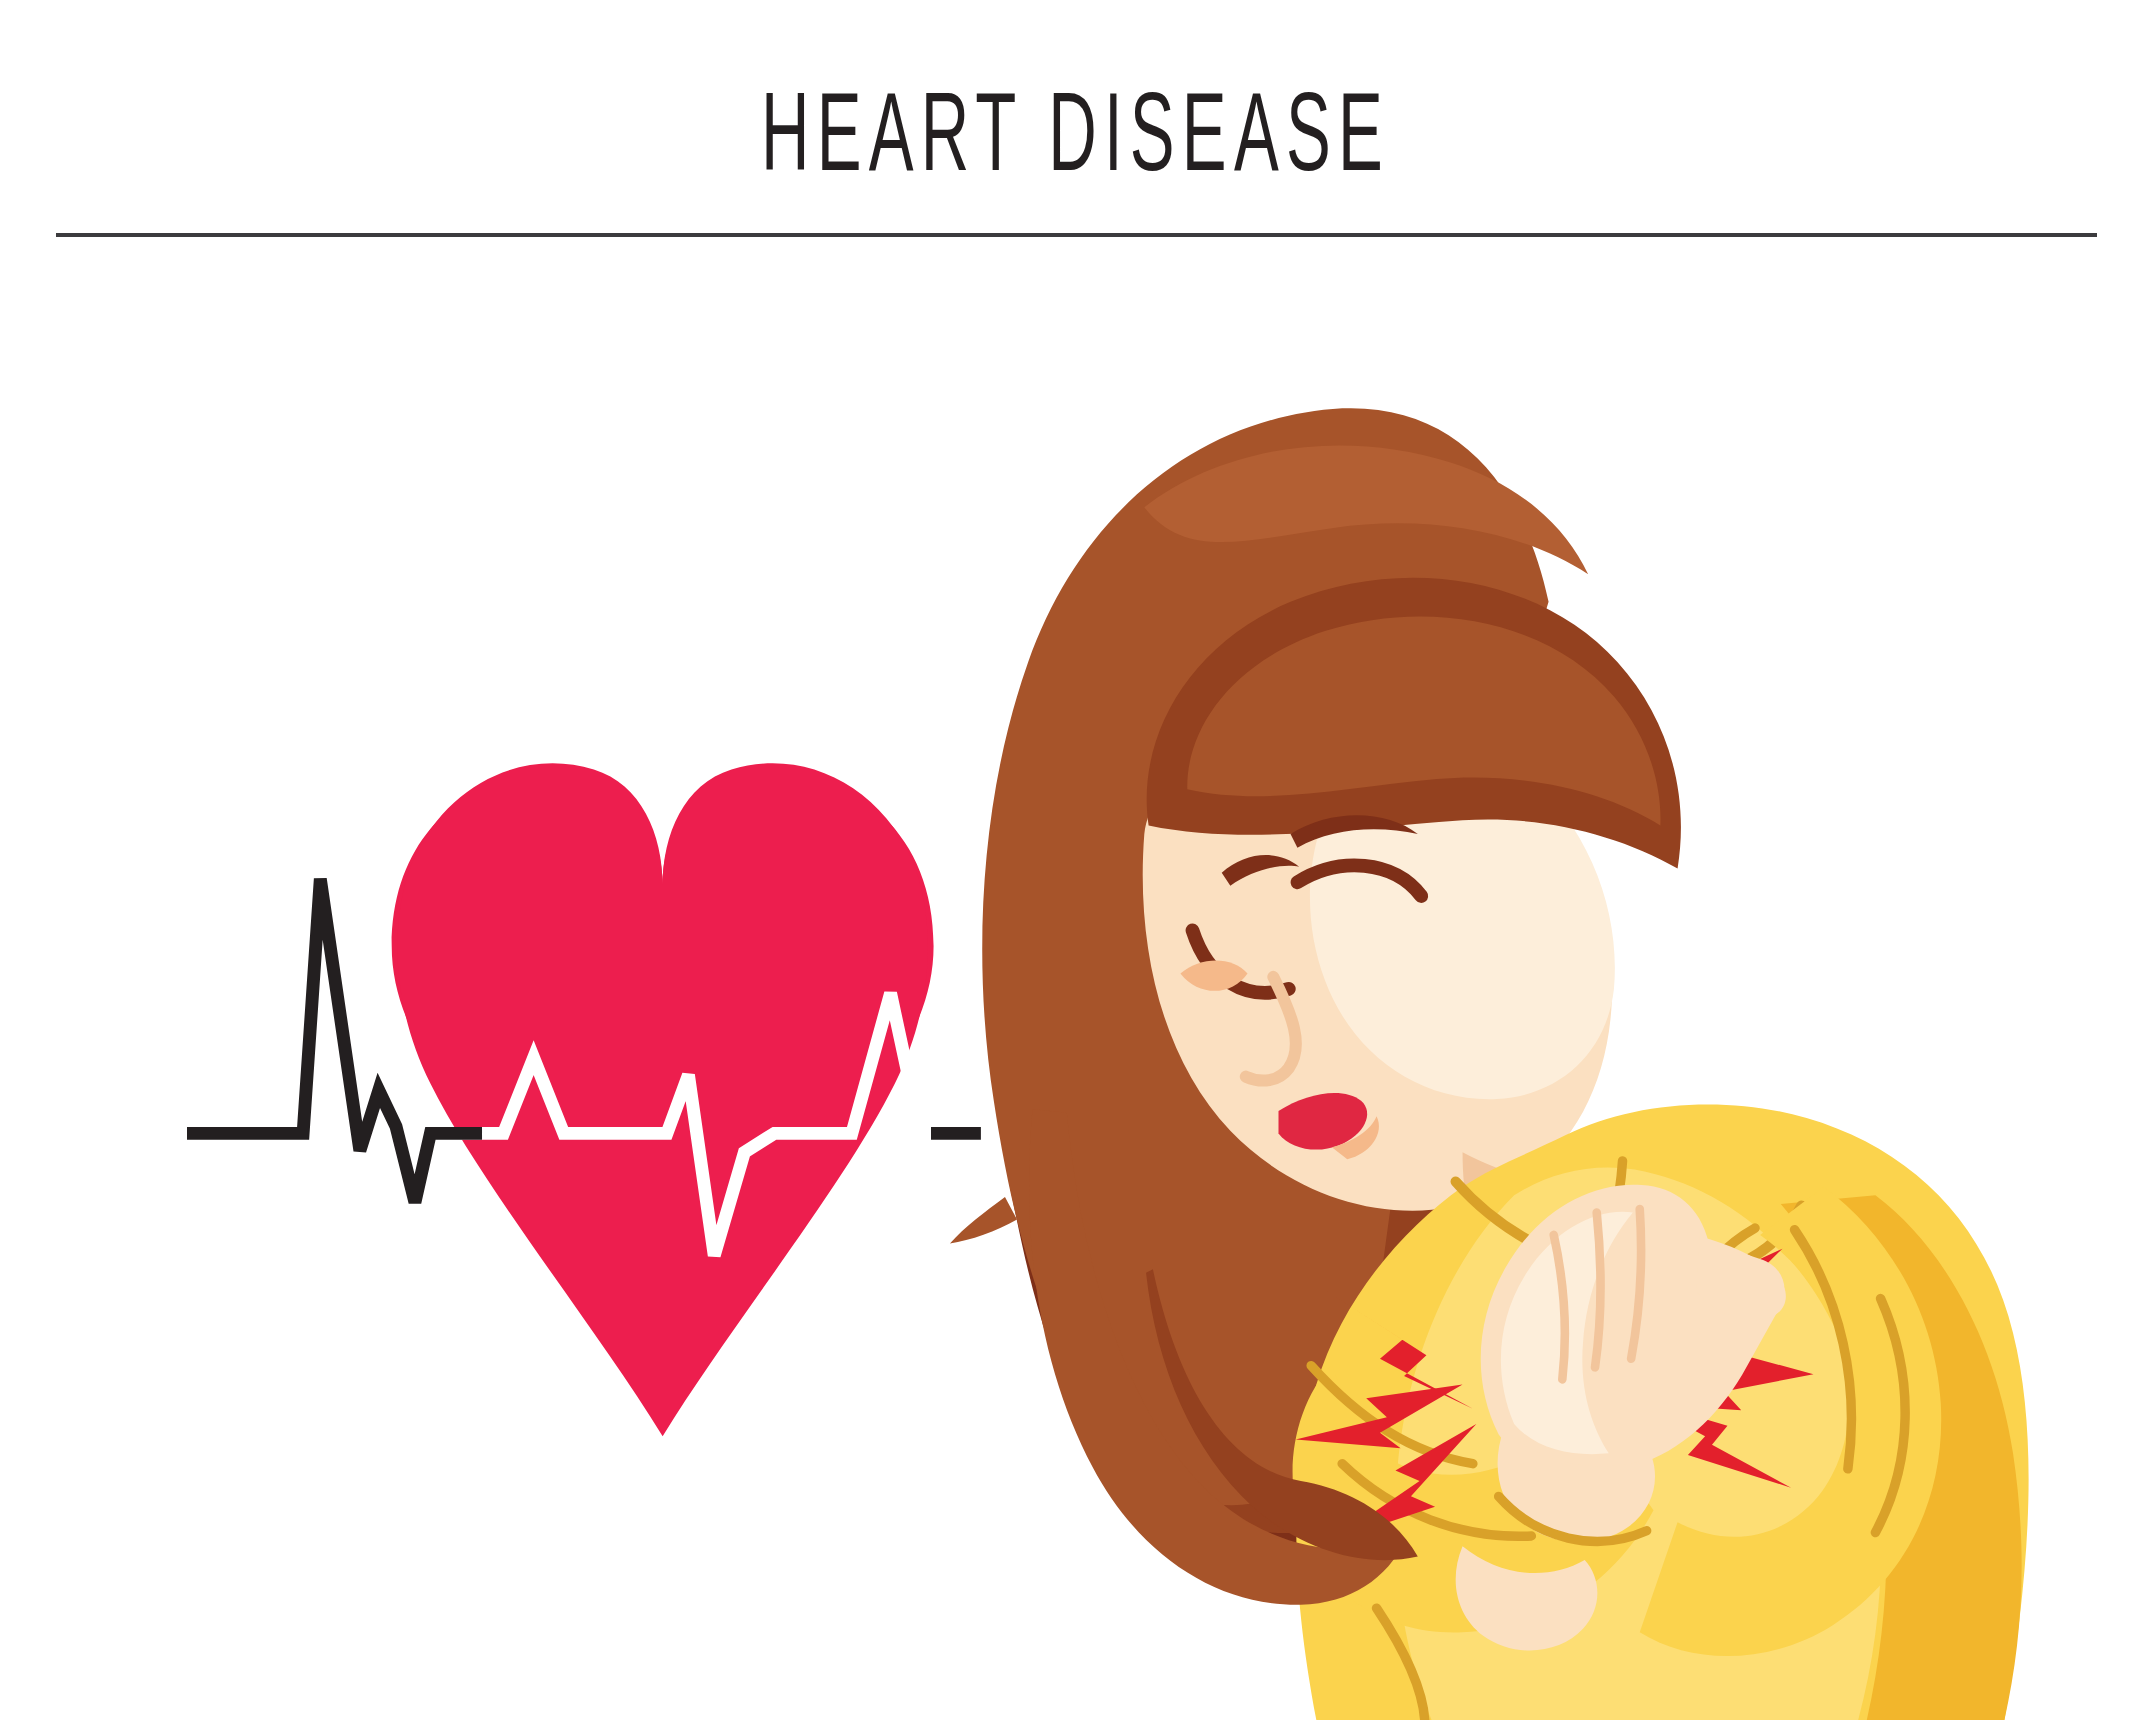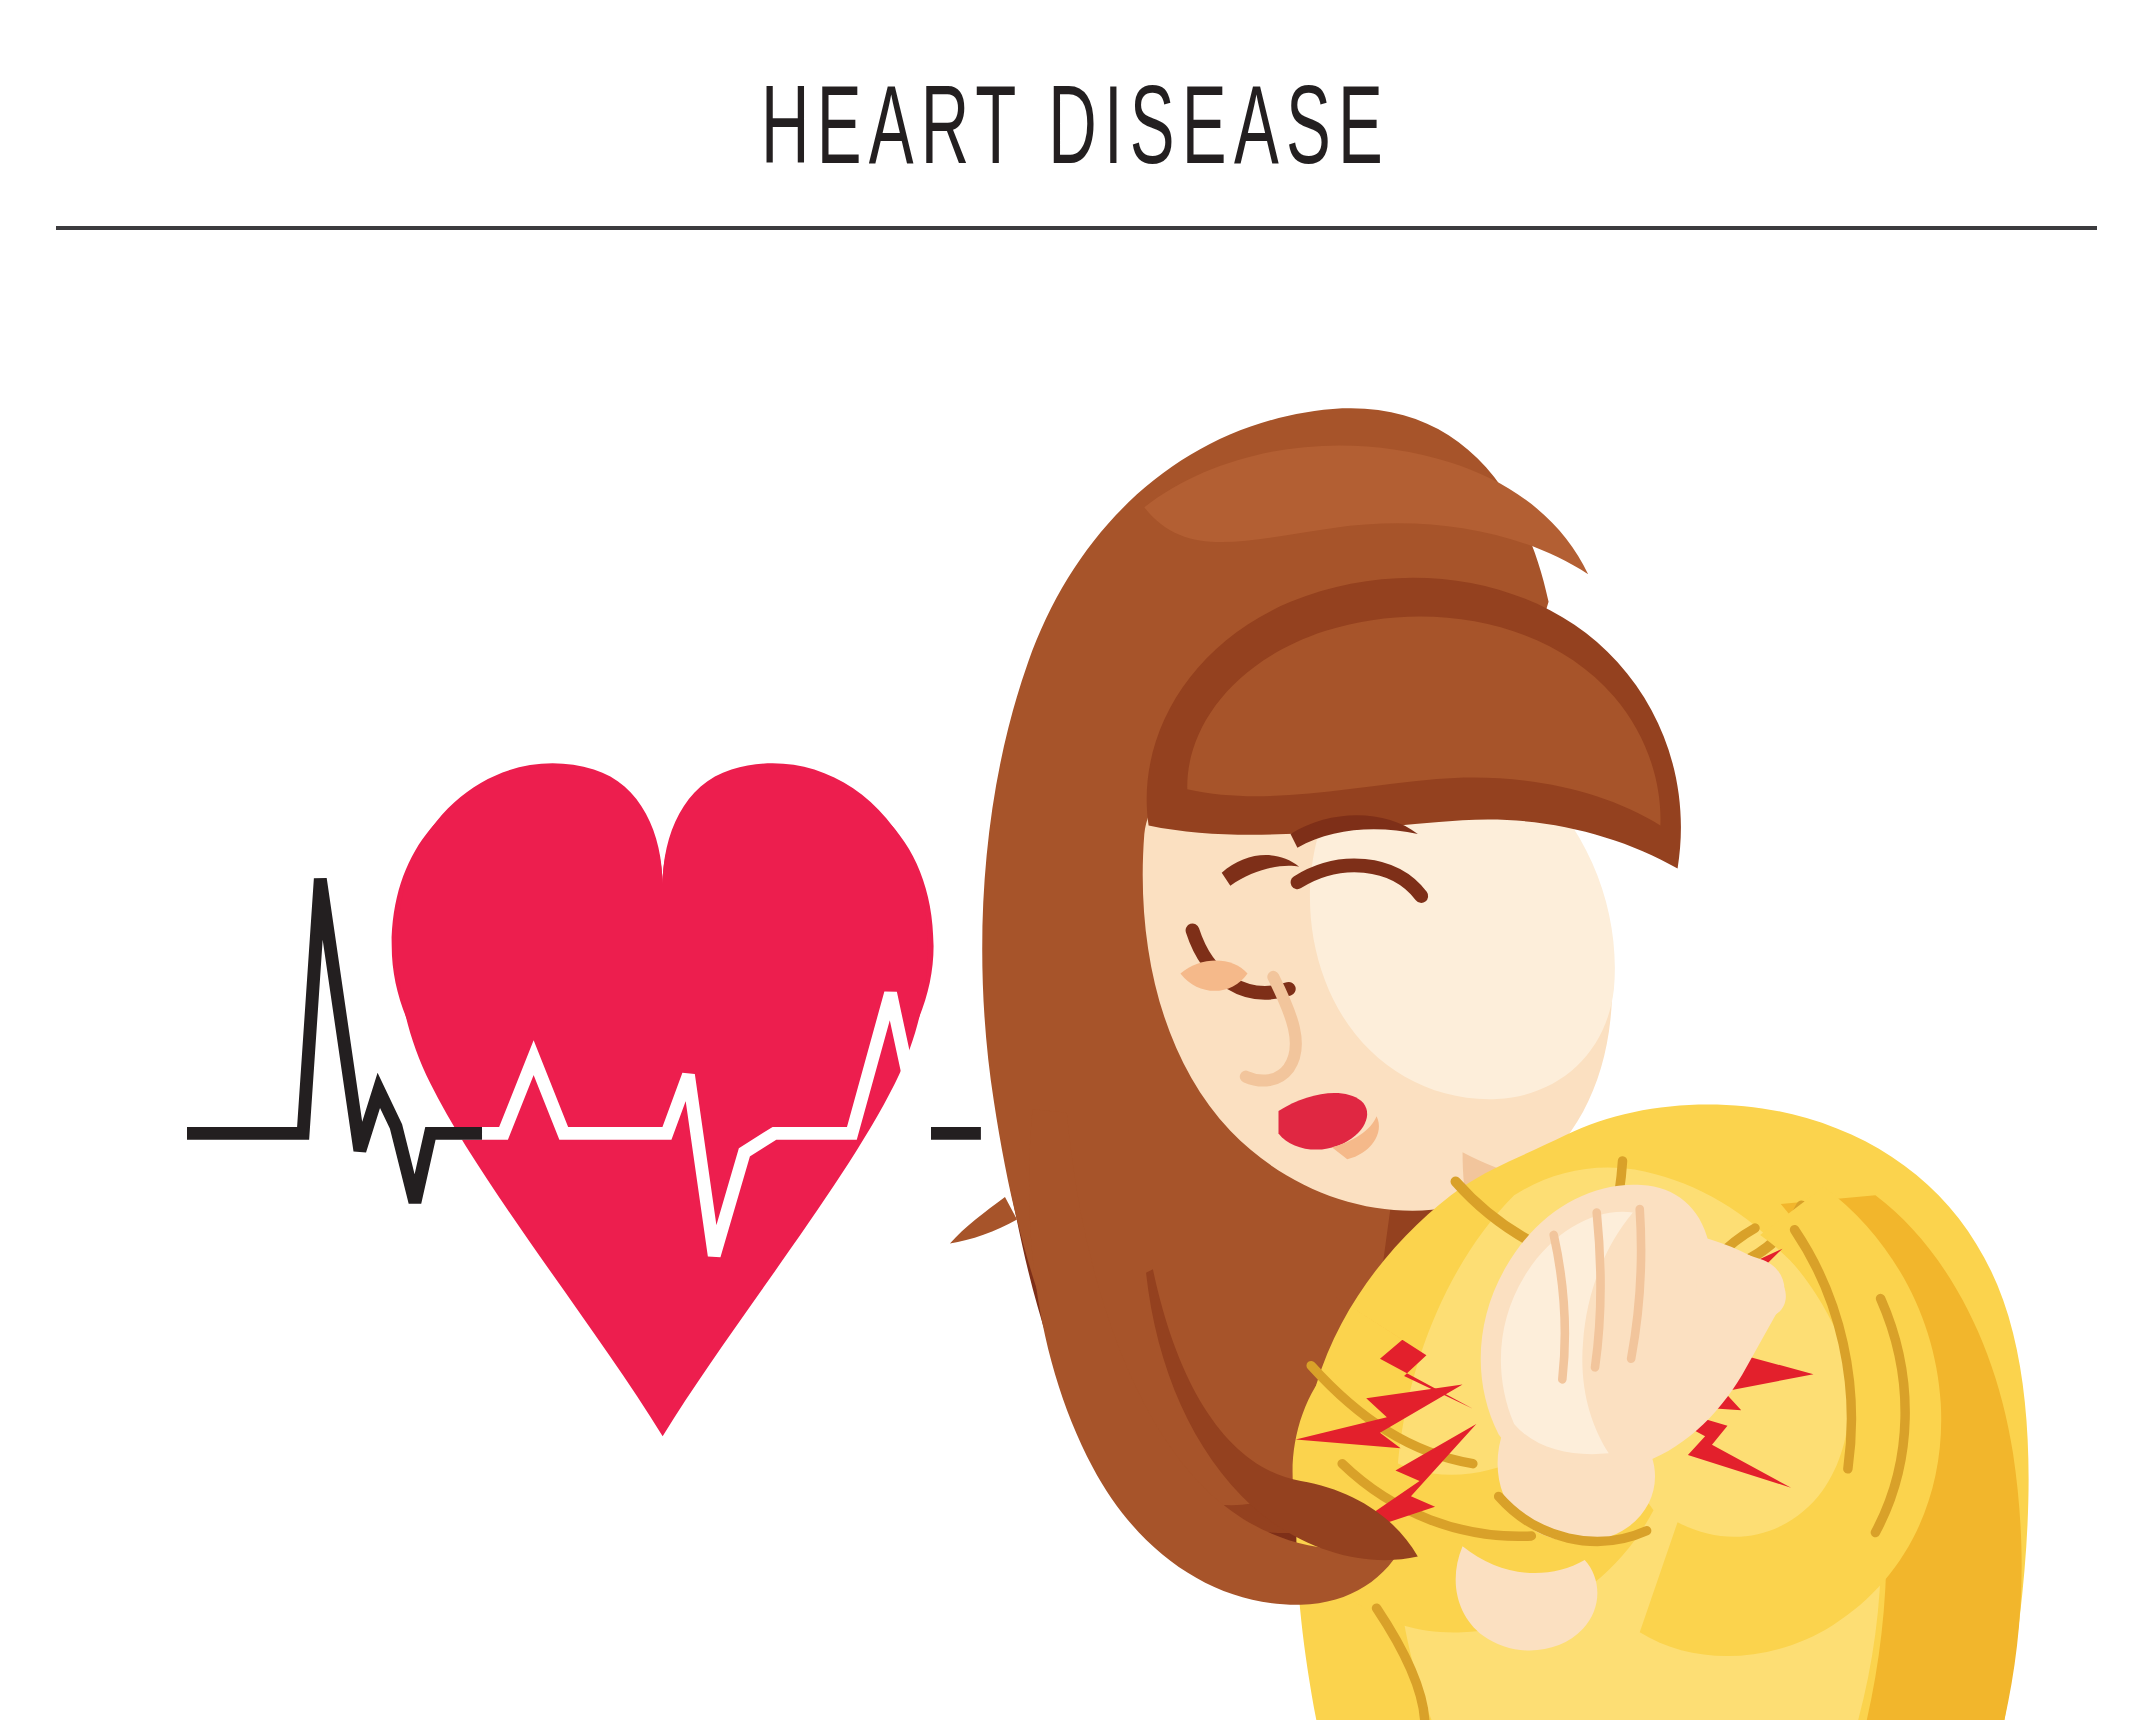--- a/index.html
+++ b/index.html
@@ -16,21 +16,21 @@
     width: 2151px;
     height: 1721px;
     background: #ffffff;
     overflow: hidden;
   }
 
   
   #header {
     position: absolute;
     left: 0;
-    top: 8px;
+    top: 15px;
     width: 2151px;
     height: 232px;
   }
   #page-title {
     position: absolute;
     left: 0;
     top: 52px;
     width: 2151px;
     text-align: center;
     font-family: "Liberation Sans", sans-serif;

